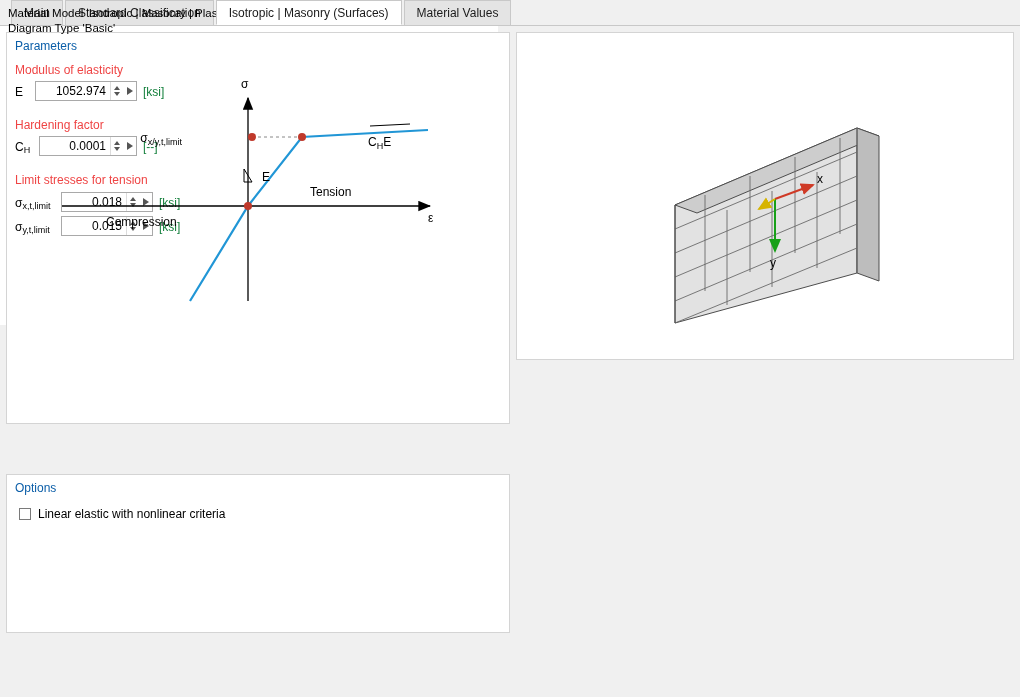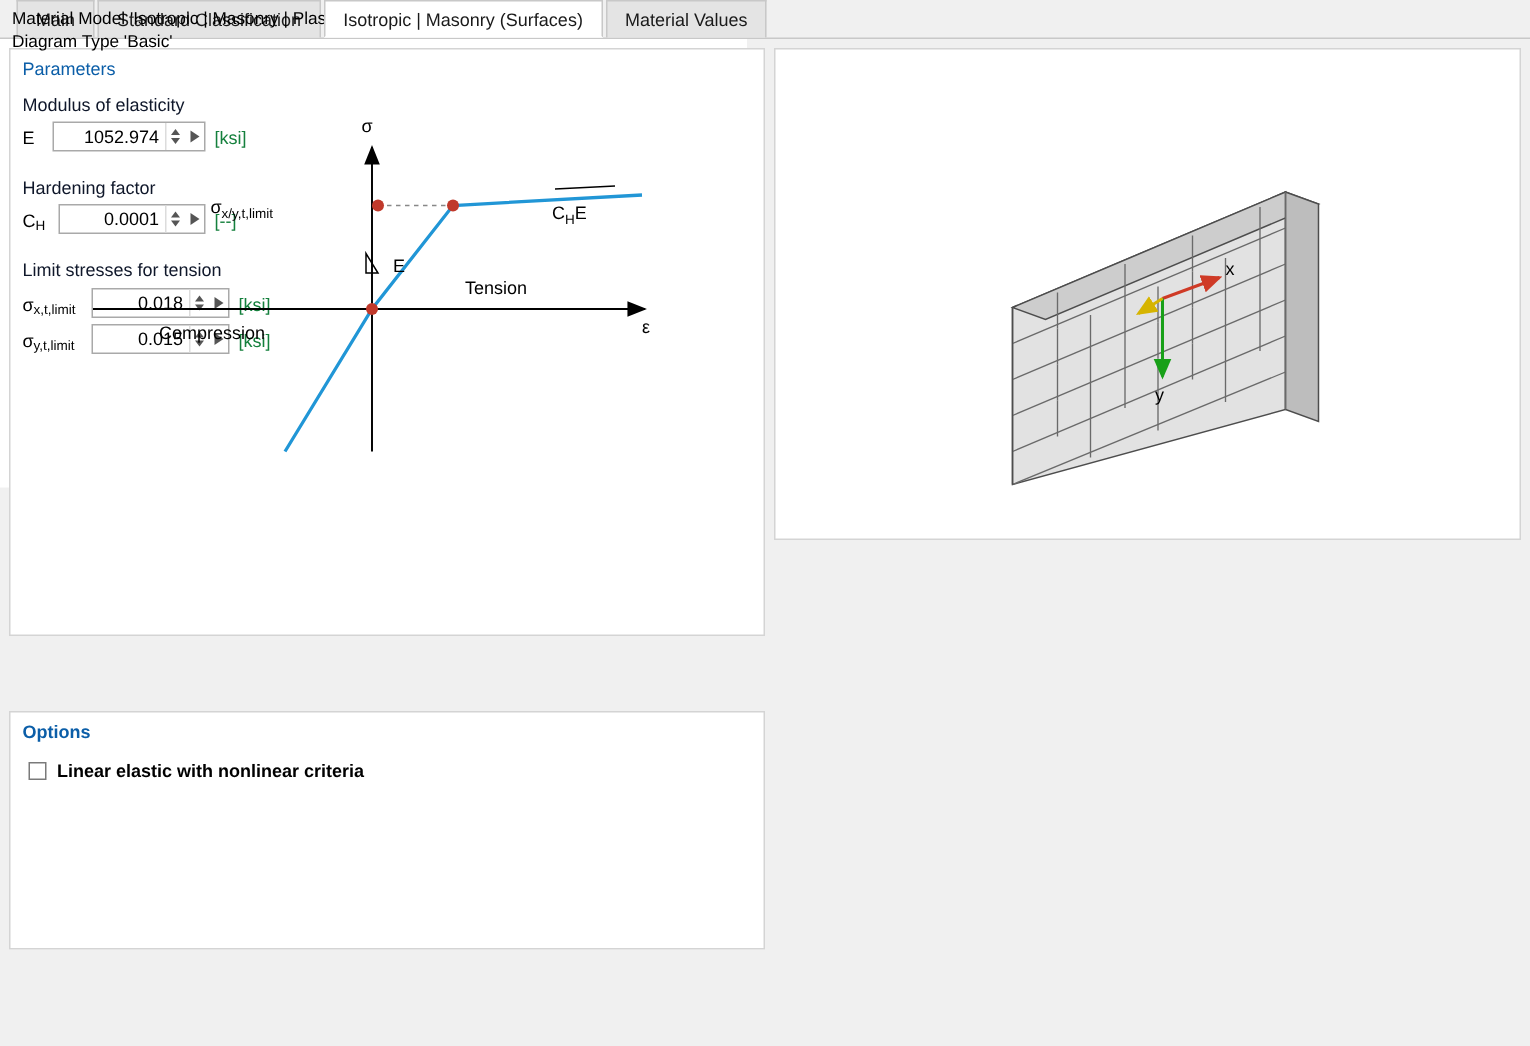--- a/index.html
+++ b/index.html
@@ -55,32 +55,32 @@
     position: absolute;
     background: #ffffff;
     border: 1px solid #d4d4d4;
   }
   #params-panel {
     left: 6px; top: 32px;
     width: 504px; height: 392px;
   }
   #options-panel {
     left: 6px; top: 474px;
-    width: 504px; height: 159px; font-weight: bold;
+    width: 504px; height: 159px;
   }
   .panel-title {
     position: absolute;
     left: 8px; top: 6px;
     font-size: 12px;
     color: #0b5ea8;
   }
   .group-label {
     position: absolute;
     font-size: 12px;
-    color: #0f172a;
+    color: #ef4444;
   }
   .field-label {
     position: absolute;
     font-size: 12px;
     color: #000;
   }
   .field-label .sub {
     font-size: 9px;
     vertical-align: -2px;
   }

